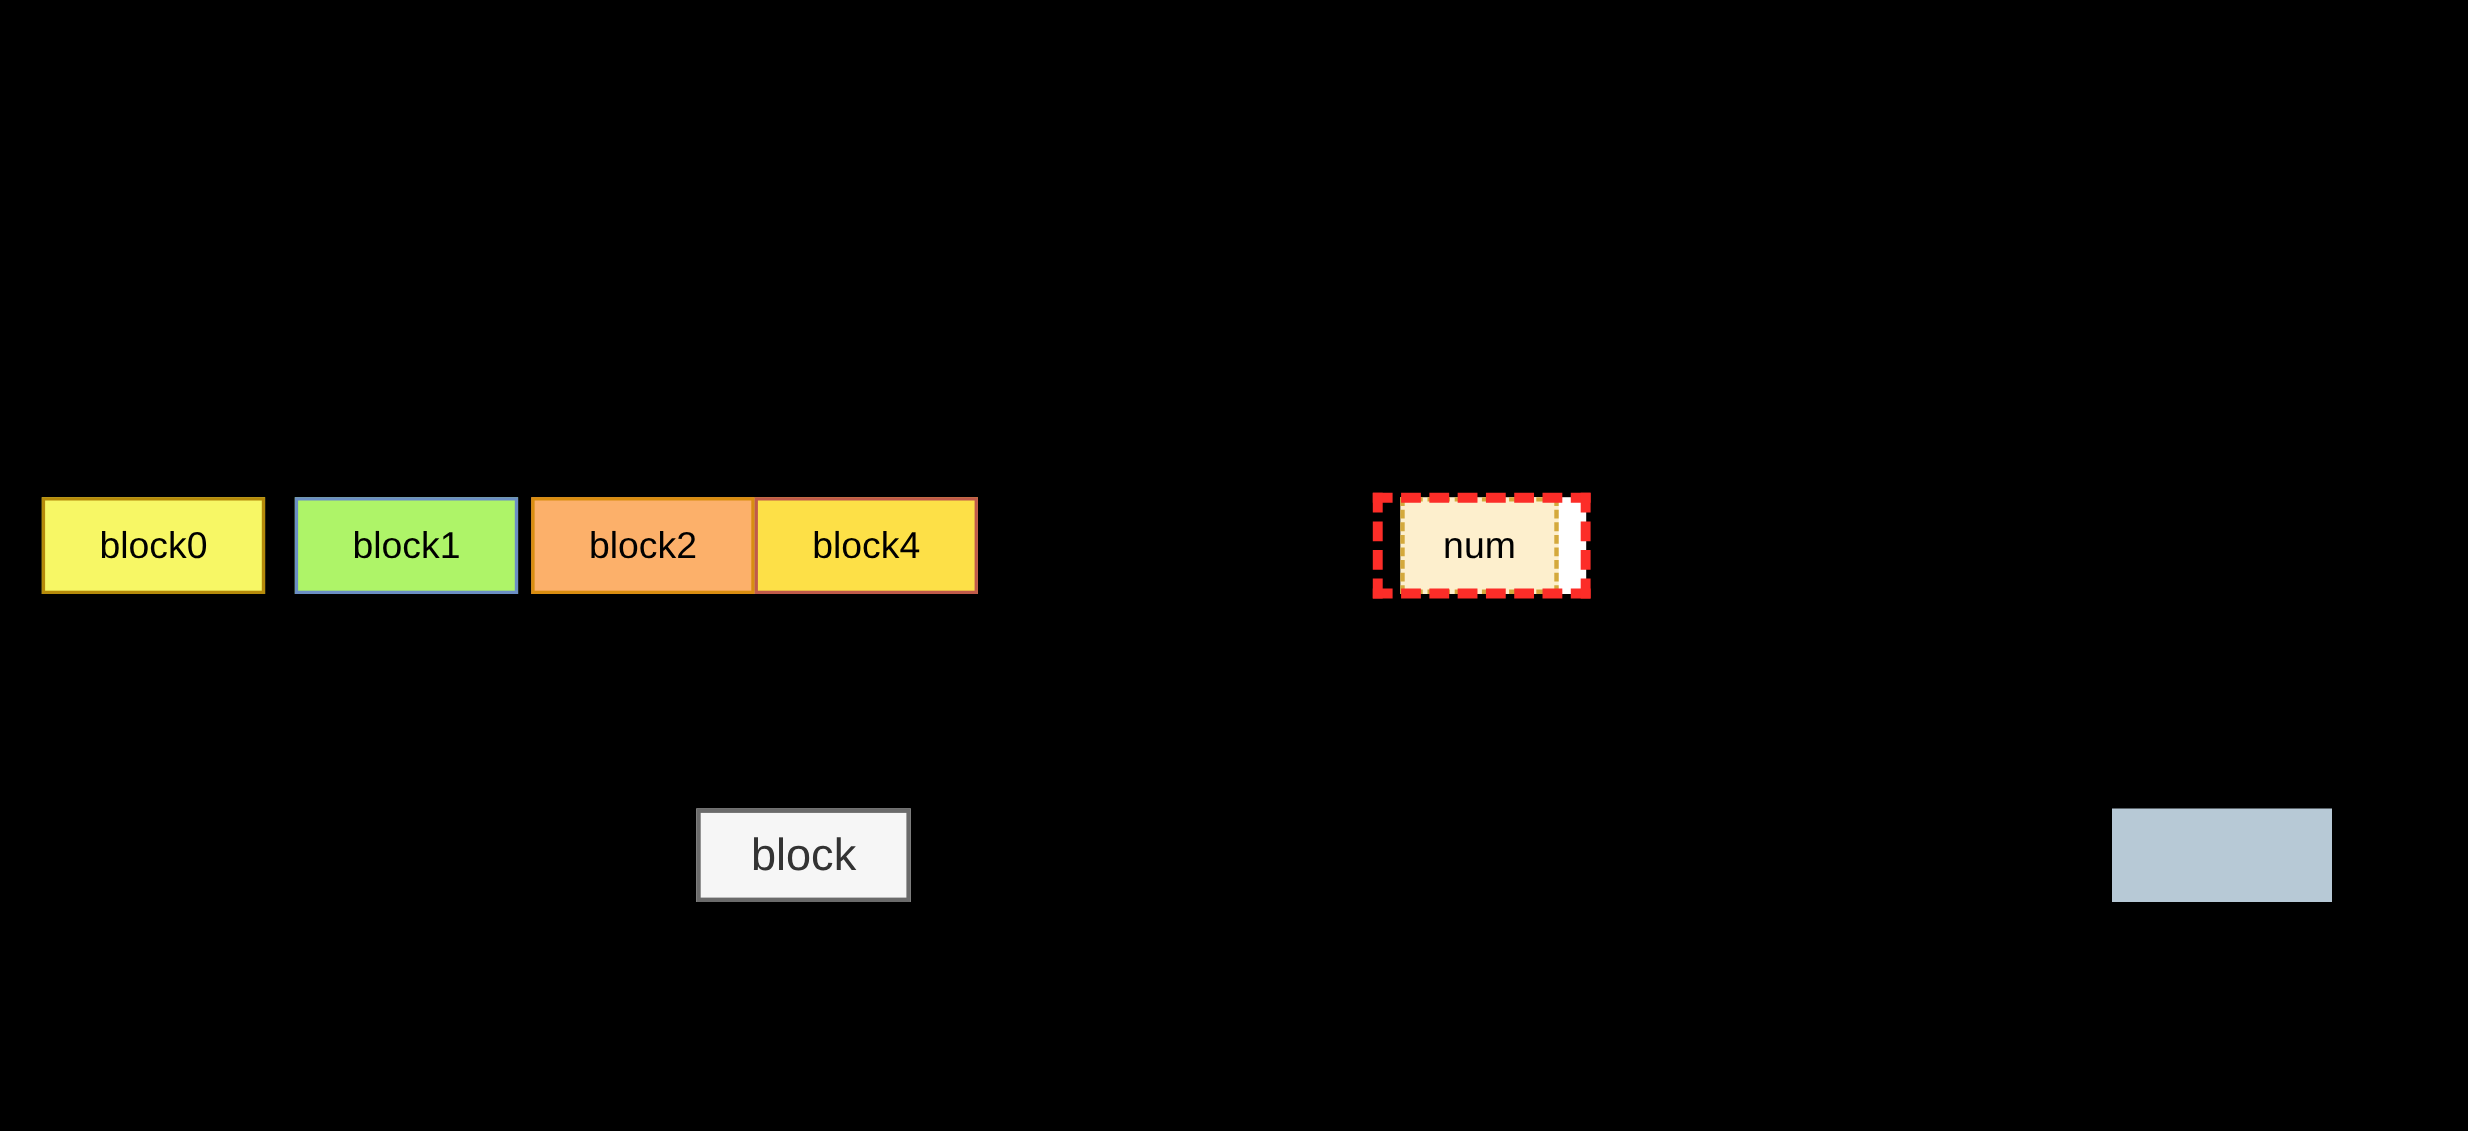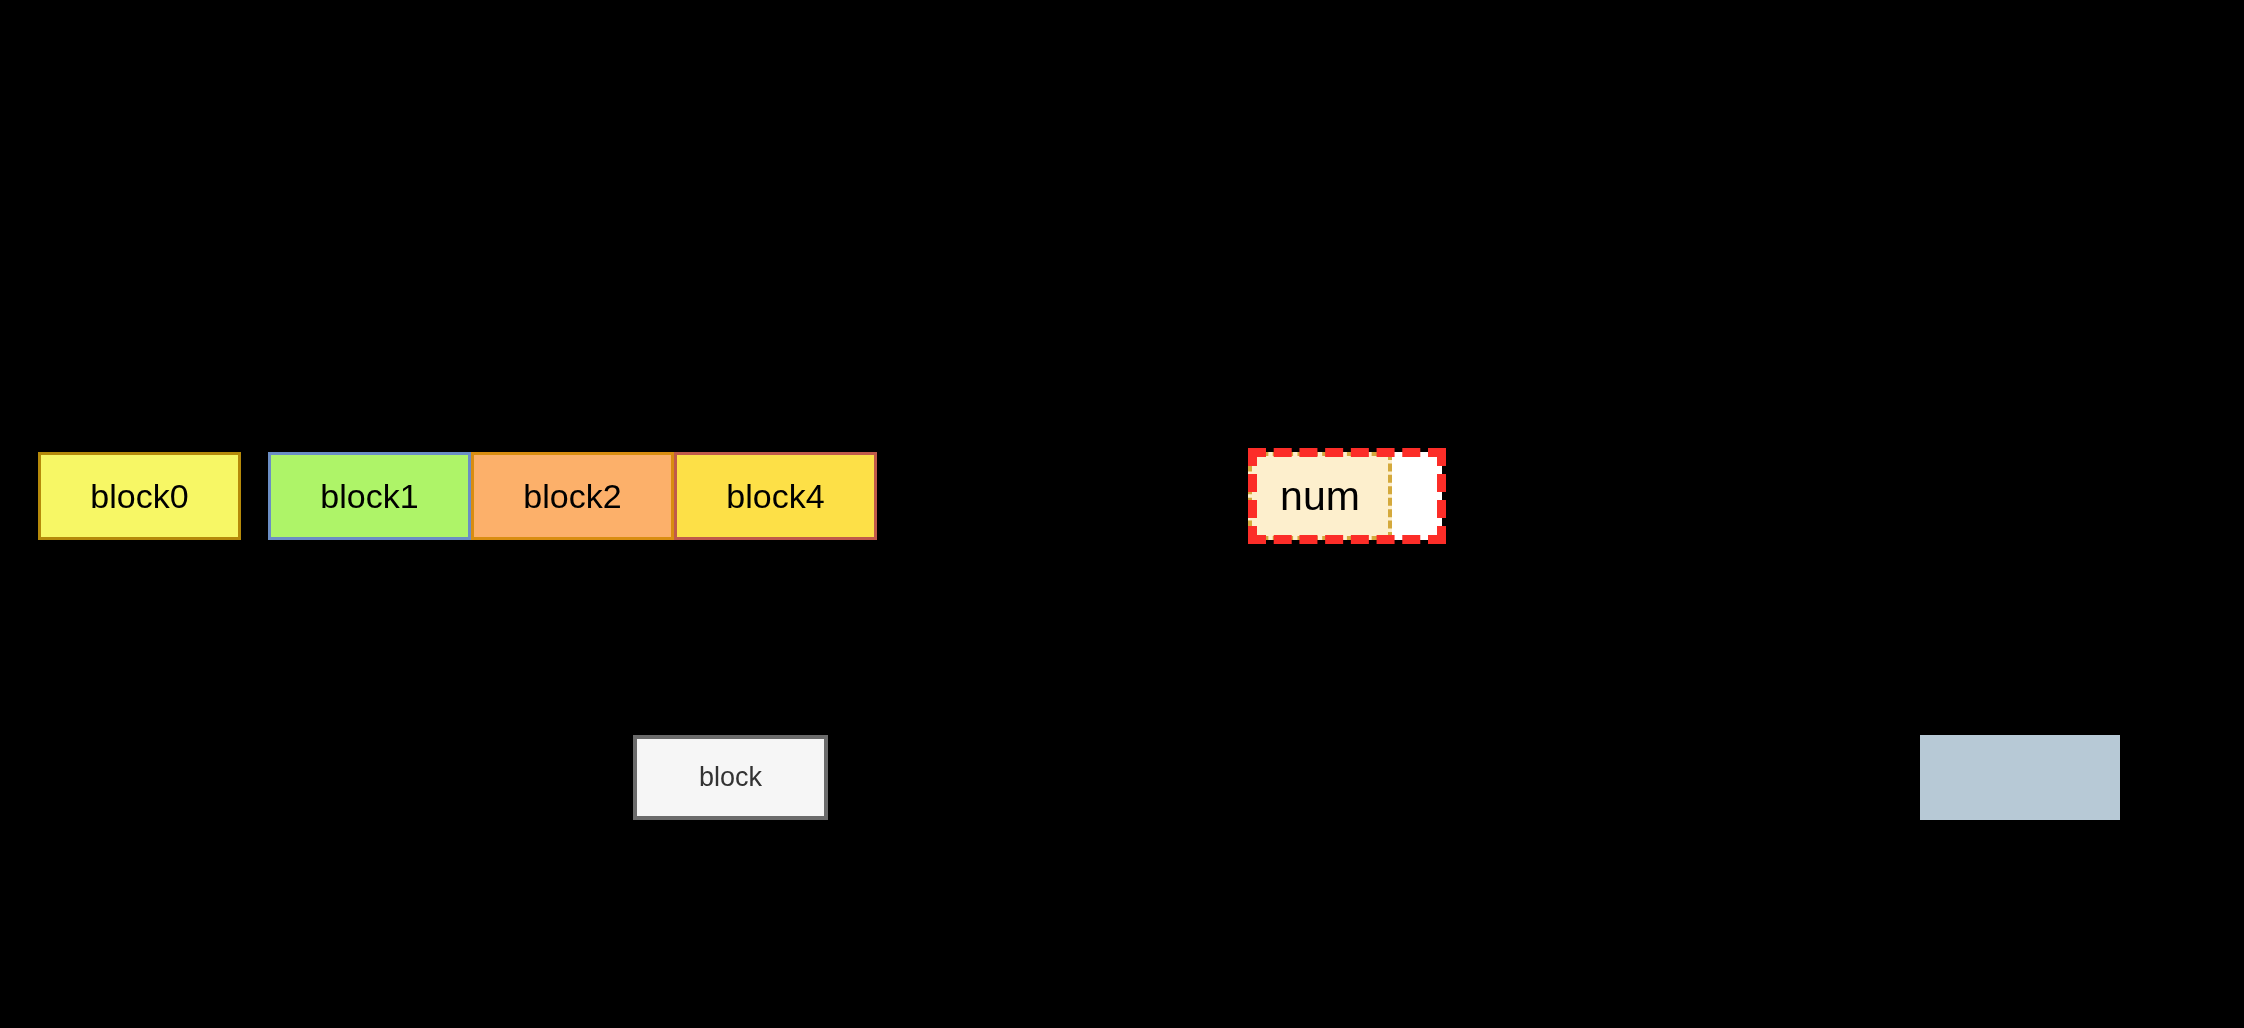--- a/index.html
+++ b/index.html
@@ -61,24 +61,25 @@
   }
   #num-cell {
     box-sizing: border-box;
     width: 144px;
     height: 88px;
     background: #fdefcd;
     border: 4px dashed #d4a93c;
     display: flex;
     align-items: center;
     justify-content: center;
-    font-size: 41px;
+    font-size: 34px;
     line-height: 1;
     color: #000000;
     white-space: nowrap;
+    margin-left: 25px;
   }
 
   
   #white-cell {
     position: absolute;
     left: 1392px;
     top: 452px;
     width: 50px;
     height: 88px;
     background: #ffffff;
@@ -103,21 +104,21 @@
     left: 633px;
     top: 735px;
     width: 195px;
     height: 85px;
     box-sizing: border-box;
     background: #f6f6f6;
     border: 4px solid #6b6b6b;
     display: flex;
     align-items: center;
     justify-content: center;
-    font-size: 27px;
+    font-size: 41px;
     line-height: 1;
     color: #333333;
     white-space: nowrap;
   }
 
   #plain-node {
     position: absolute;
     left: 1920px;
     top: 735px;
     width: 200px;
@@ -129,21 +130,21 @@
   }
 </style>
 </head>
 <body>
 
 <div id="canvas">
 
   <div id="block-strip">
     <div class="block-cell" style="background:#f7f765;border-color:#b58a0a;">block0</div>
     <div class="block-cell" style="background:#aef468;border-color:#6b8ec4;margin-left:27px;">block1</div>
-    <div class="block-cell" style="background:#fcb06a;border-color:#d98d10;">block2</div>
+    <div class="block-cell" style="background:#fcb06a;border-color:#d98d10;margin-left:12px;">block2</div>
     <div class="block-cell" style="background:#fde047;border-color:#c05a4a;">block4</div>
   </div>
 
   <div id="white-cell"></div>
 
   <div id="num-wrap">
     <div id="num-cell">num</div>
   </div>
 
   <div id="selection-rect"></div>

